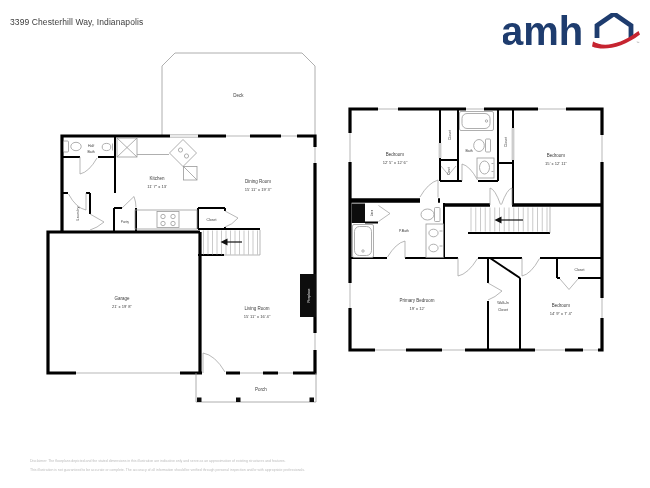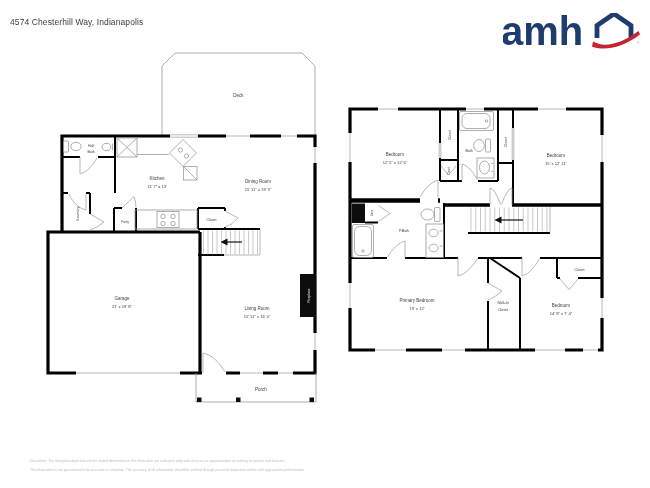--- a/index.html
+++ b/index.html
@@ -40,21 +40,21 @@
   .logo-swoosh{fill:var(--brand-red);stroke:none;}
   .tm{fill:#9a9a9a;font-size:3.2px;}
   .footer-line{position:absolute;left:30px;width:1200px;font-size:7px;color:var(--disclaimer-text);transform:scale(.5);transform-origin:0 0;}
   .fl1{top:459px;} .fl2{top:468px;}
 </style>
 </head>
 <body>
 
 <div id="stage">
 
-  <div class="title">4574 Chesterhill Way, Indianapolis</div>
+  <div class="title">3399 Chesterhill Way, Indianapolis</div>
 
   <svg class="logo" width="140" height="36" viewBox="0 0 140 36">
     <text x="-2" y="32" class="logo-text">amh</text>
     <g>
       <polyline class="logo-house" points="94,25 94,12.5 111,0.8 128,12.5 128,25"></polyline>
     </g>
     <path class="logo-swoosh" d="M90,28.5 C100,34.5 116,32.5 135.5,18 L137,21.5 C119,35.5 100,38 89,33.5 Z"></path>
     <text x="133.5" y="31" class="tm">™</text>
   </svg>
 

